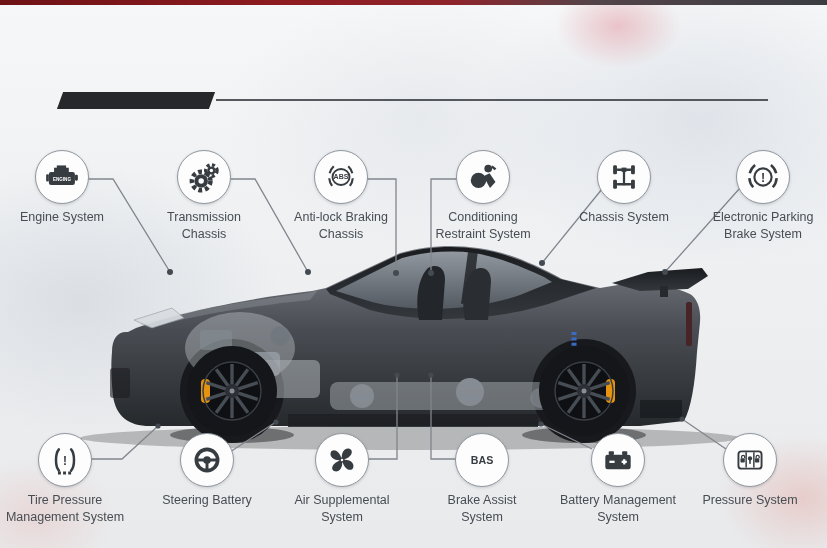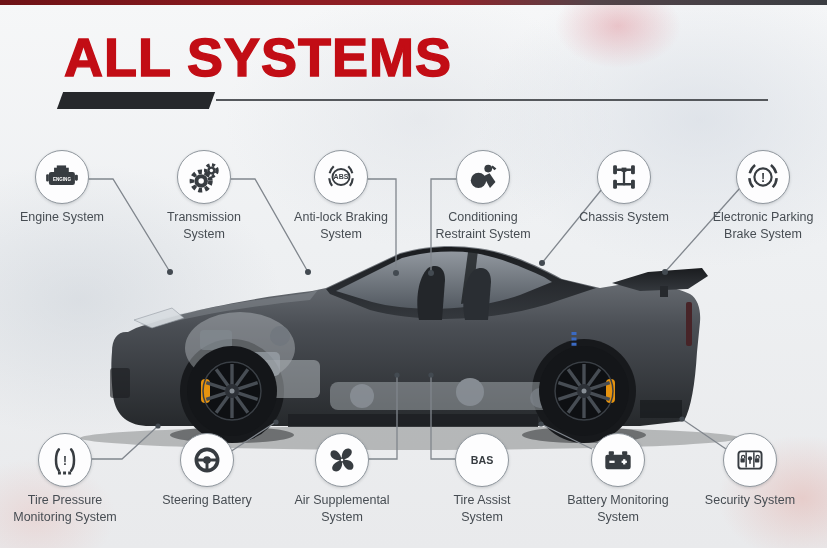--- a/index.html
+++ b/index.html
@@ -32,21 +32,20 @@
   .lw102{width:102px}.lw106{width:106px}.lw108{width:108px}.lw112{width:112px}
   .lw114{width:114px}.lw120{width:120px}.lw128{width:128px}.lw140{width:140px}
   svg text{font-family:"Liberation Sans",sans-serif;}
 </style>
 </head>
 <body>
 
 <div class="stage">
   <div class="topstrip"></div>
 
-  <h1 class="title">ALL SYSTEMS</h1>
   <div class="titlebar"></div>
   <div class="titleline"></div>
 
   <svg class="scene" width="827" height="548" viewBox="0 0 827 548">
     <defs>
       <linearGradient id="bodyG" x1="0" y1="0" x2="0" y2="1">
         <stop offset="0" stop-color="#7d8288"></stop>
           <stop offset="0.45" stop-color="#4a4e54"></stop>
           <stop offset="1" stop-color="#26292c"></stop>
       </linearGradient>
@@ -198,33 +197,33 @@
     <div class="bubble">
       <svg class="ic" viewBox="0 0 30 30">
         <circle cx="12.5" cy="18.5" r="8.2" fill="none" stroke="#373c41" stroke-width="4" stroke-dasharray="3.4 2.55"></circle>
         <circle cx="12.5" cy="18.5" r="6" fill="#373c41"></circle>
         <circle cx="12.5" cy="18.5" r="2.4" fill="#fdfdfe"></circle>
         <circle cx="21.5" cy="9.3" r="5" fill="none" stroke="#373c41" stroke-width="3" stroke-dasharray="2.6 2.1"></circle>
         <circle cx="21.5" cy="9.3" r="3.6" fill="#373c41"></circle>
         <circle cx="21.5" cy="9.3" r="1.5" fill="#fdfdfe"></circle>
       </svg>
     </div>
-    <div class="label lw108">Transmission System</div>
+    <div class="label lw108">Transmission Chassis</div>
   </div>
 
   <div class="sys" style="left:341px;top:177px;">
     <div class="bubble">
       <svg class="ic" viewBox="0 0 30 30">
         <ellipse cx="15" cy="15" rx="7.5" ry="7" fill="none" stroke="#373c41" stroke-width="1.7"></ellipse>
         <text x="15" y="17.2" font-size="6.2" font-weight="bold" fill="#373c41" text-anchor="middle">ABS</text>
         <path d="M8.6,5.5 A13.2,13.2 0 0,0 8.6,24.5" fill="none" stroke="#373c41" stroke-width="1.9" stroke-dasharray="7.2 4.4"></path>
         <path d="M21.4,5.5 A13.2,13.2 0 0,1 21.4,24.5" fill="none" stroke="#373c41" stroke-width="1.9" stroke-dasharray="7.2 4.4"></path>
       </svg>
     </div>
-    <div class="label lw112">Anti-lock Braking System</div>
+    <div class="label lw112">Anti-lock Braking Chassis</div>
   </div>
 
   <div class="sys" style="left:483px;top:177px;">
     <div class="bubble">
       <svg class="ic" viewBox="0 0 30 30">
         <circle cx="11" cy="18" r="6.8" fill="#373c41"></circle>
         <circle cx="19.6" cy="7.6" r="3.4" fill="#373c41"></circle>
         <path d="M20.8,11.6 L26,19.4 L21.2,24.6 L15.4,14.4 Z" fill="#373c41"></path>
         <polygon points="23.4,4.8 26.8,7.6 25.2,9.0 22.2,6.4" fill="#373c41"></polygon>
       </svg>
@@ -264,21 +263,21 @@
 
   <div class="sys" style="left:65px;top:460px;">
     <div class="bubble">
       <svg class="ic" viewBox="0 0 30 30">
         <path d="M9.6,5.6 C6.2,9.6 6.2,20.4 9.6,24.4" fill="none" stroke="#373c41" stroke-width="2.2" stroke-linecap="round"></path>
         <path d="M20.4,5.6 C23.8,9.6 23.8,20.4 20.4,24.4" fill="none" stroke="#373c41" stroke-width="2.2" stroke-linecap="round"></path>
         <path d="M8.8,26.4 H21.2" stroke="#373c41" stroke-width="2.6" stroke-dasharray="2.6 1.9"></path>
         <text x="15" y="19.6" font-size="10.5" font-weight="bold" fill="#373c41" text-anchor="middle">!</text>
       </svg>
     </div>
-    <div class="label lw120">Tire Pressure Monitoring System</div>
+    <div class="label lw120">Tire Pressure Management System</div>
   </div>
 
   <div class="sys" style="left:207px;top:460px;">
     <div class="bubble">
       <svg class="ic" viewBox="0 0 30 30">
         <circle cx="15" cy="15" r="9.4" fill="none" stroke="#373c41" stroke-width="3.2"></circle>
         <rect x="5.6" y="13.7" width="18.8" height="2.6" fill="#373c41"></rect>
         <rect x="13.7" y="15" width="2.6" height="9.4" fill="#373c41"></rect>
         <circle cx="15" cy="15" r="3.4" fill="#373c41"></circle>
       </svg>
@@ -301,46 +300,46 @@
     </div>
     <div class="label lw102">Air Supplemental System</div>
   </div>
 
   <div class="sys" style="left:482px;top:460px;">
     <div class="bubble">
       <svg class="ic" viewBox="0 0 30 30">
         <text x="15" y="18.6" font-size="9.4" font-weight="bold" fill="#373c41" text-anchor="middle">BAS</text>
       </svg>
     </div>
-    <div class="label lw102">Tire Assist System</div>
+    <div class="label lw102">Brake Assist System</div>
   </div>
 
   <div class="sys" style="left:618px;top:460px;">
     <div class="bubble">
       <svg class="ic" viewBox="0 0 30 30">
         <rect x="6.8" y="7.2" width="4.6" height="3.4" rx="0.8" fill="#373c41"></rect>
         <rect x="18.6" y="7.2" width="4.6" height="3.4" rx="0.8" fill="#373c41"></rect>
         <rect x="3.8" y="10.4" width="22.4" height="12.8" rx="2" fill="#373c41"></rect>
         <rect x="7.4" y="15.6" width="4.6" height="2" fill="#fdfdfe"></rect>
         <rect x="18.2" y="15.6" width="4.6" height="2" fill="#fdfdfe"></rect>
         <rect x="19.5" y="14.3" width="2" height="4.6" fill="#fdfdfe"></rect>
       </svg>
     </div>
-    <div class="label lw128">Battery Monitoring System</div>
+    <div class="label lw128">Battery Management System</div>
   </div>
 
   <div class="sys" style="left:750px;top:460px;">
     <div class="bubble">
       <svg class="ic" viewBox="0 0 30 30">
         <rect x="4.8" y="7.4" width="20.4" height="15.2" rx="2.6" fill="none" stroke="#373c41" stroke-width="1.7"></rect>
         <line x1="11.6" y1="8.2" x2="11.6" y2="21.6" stroke="#373c41" stroke-width="1.3"></line>
         <line x1="18.4" y1="8.2" x2="18.4" y2="21.6" stroke="#373c41" stroke-width="1.3"></line>
         <path d="M7.6,13.4 V12.2 A1.35,1.35 0 0,1 10.3,12.2 V13.4" fill="none" stroke="#373c41" stroke-width="1.1"></path>
         <rect x="6.6" y="13.4" width="3.8" height="3.8" rx="0.6" fill="#373c41"></rect>
         <path d="M20.4,13.4 V12.2 A1.35,1.35 0 0,1 23.1,12.2 V13.4" fill="none" stroke="#373c41" stroke-width="1.1"></path>
         <rect x="19.4" y="13.4" width="3.8" height="3.8" rx="0.6" fill="#373c41"></rect>
         <circle cx="15" cy="13.6" r="1.9" fill="#373c41"></circle>
         <rect x="14.3" y="14.8" width="1.4" height="3.6" fill="#373c41"></rect>
       </svg>
     </div>
-    <div class="label lw140">Security System</div>
+    <div class="label lw140">Pressure System</div>
   </div>
 </div>
 
 </body></html>

